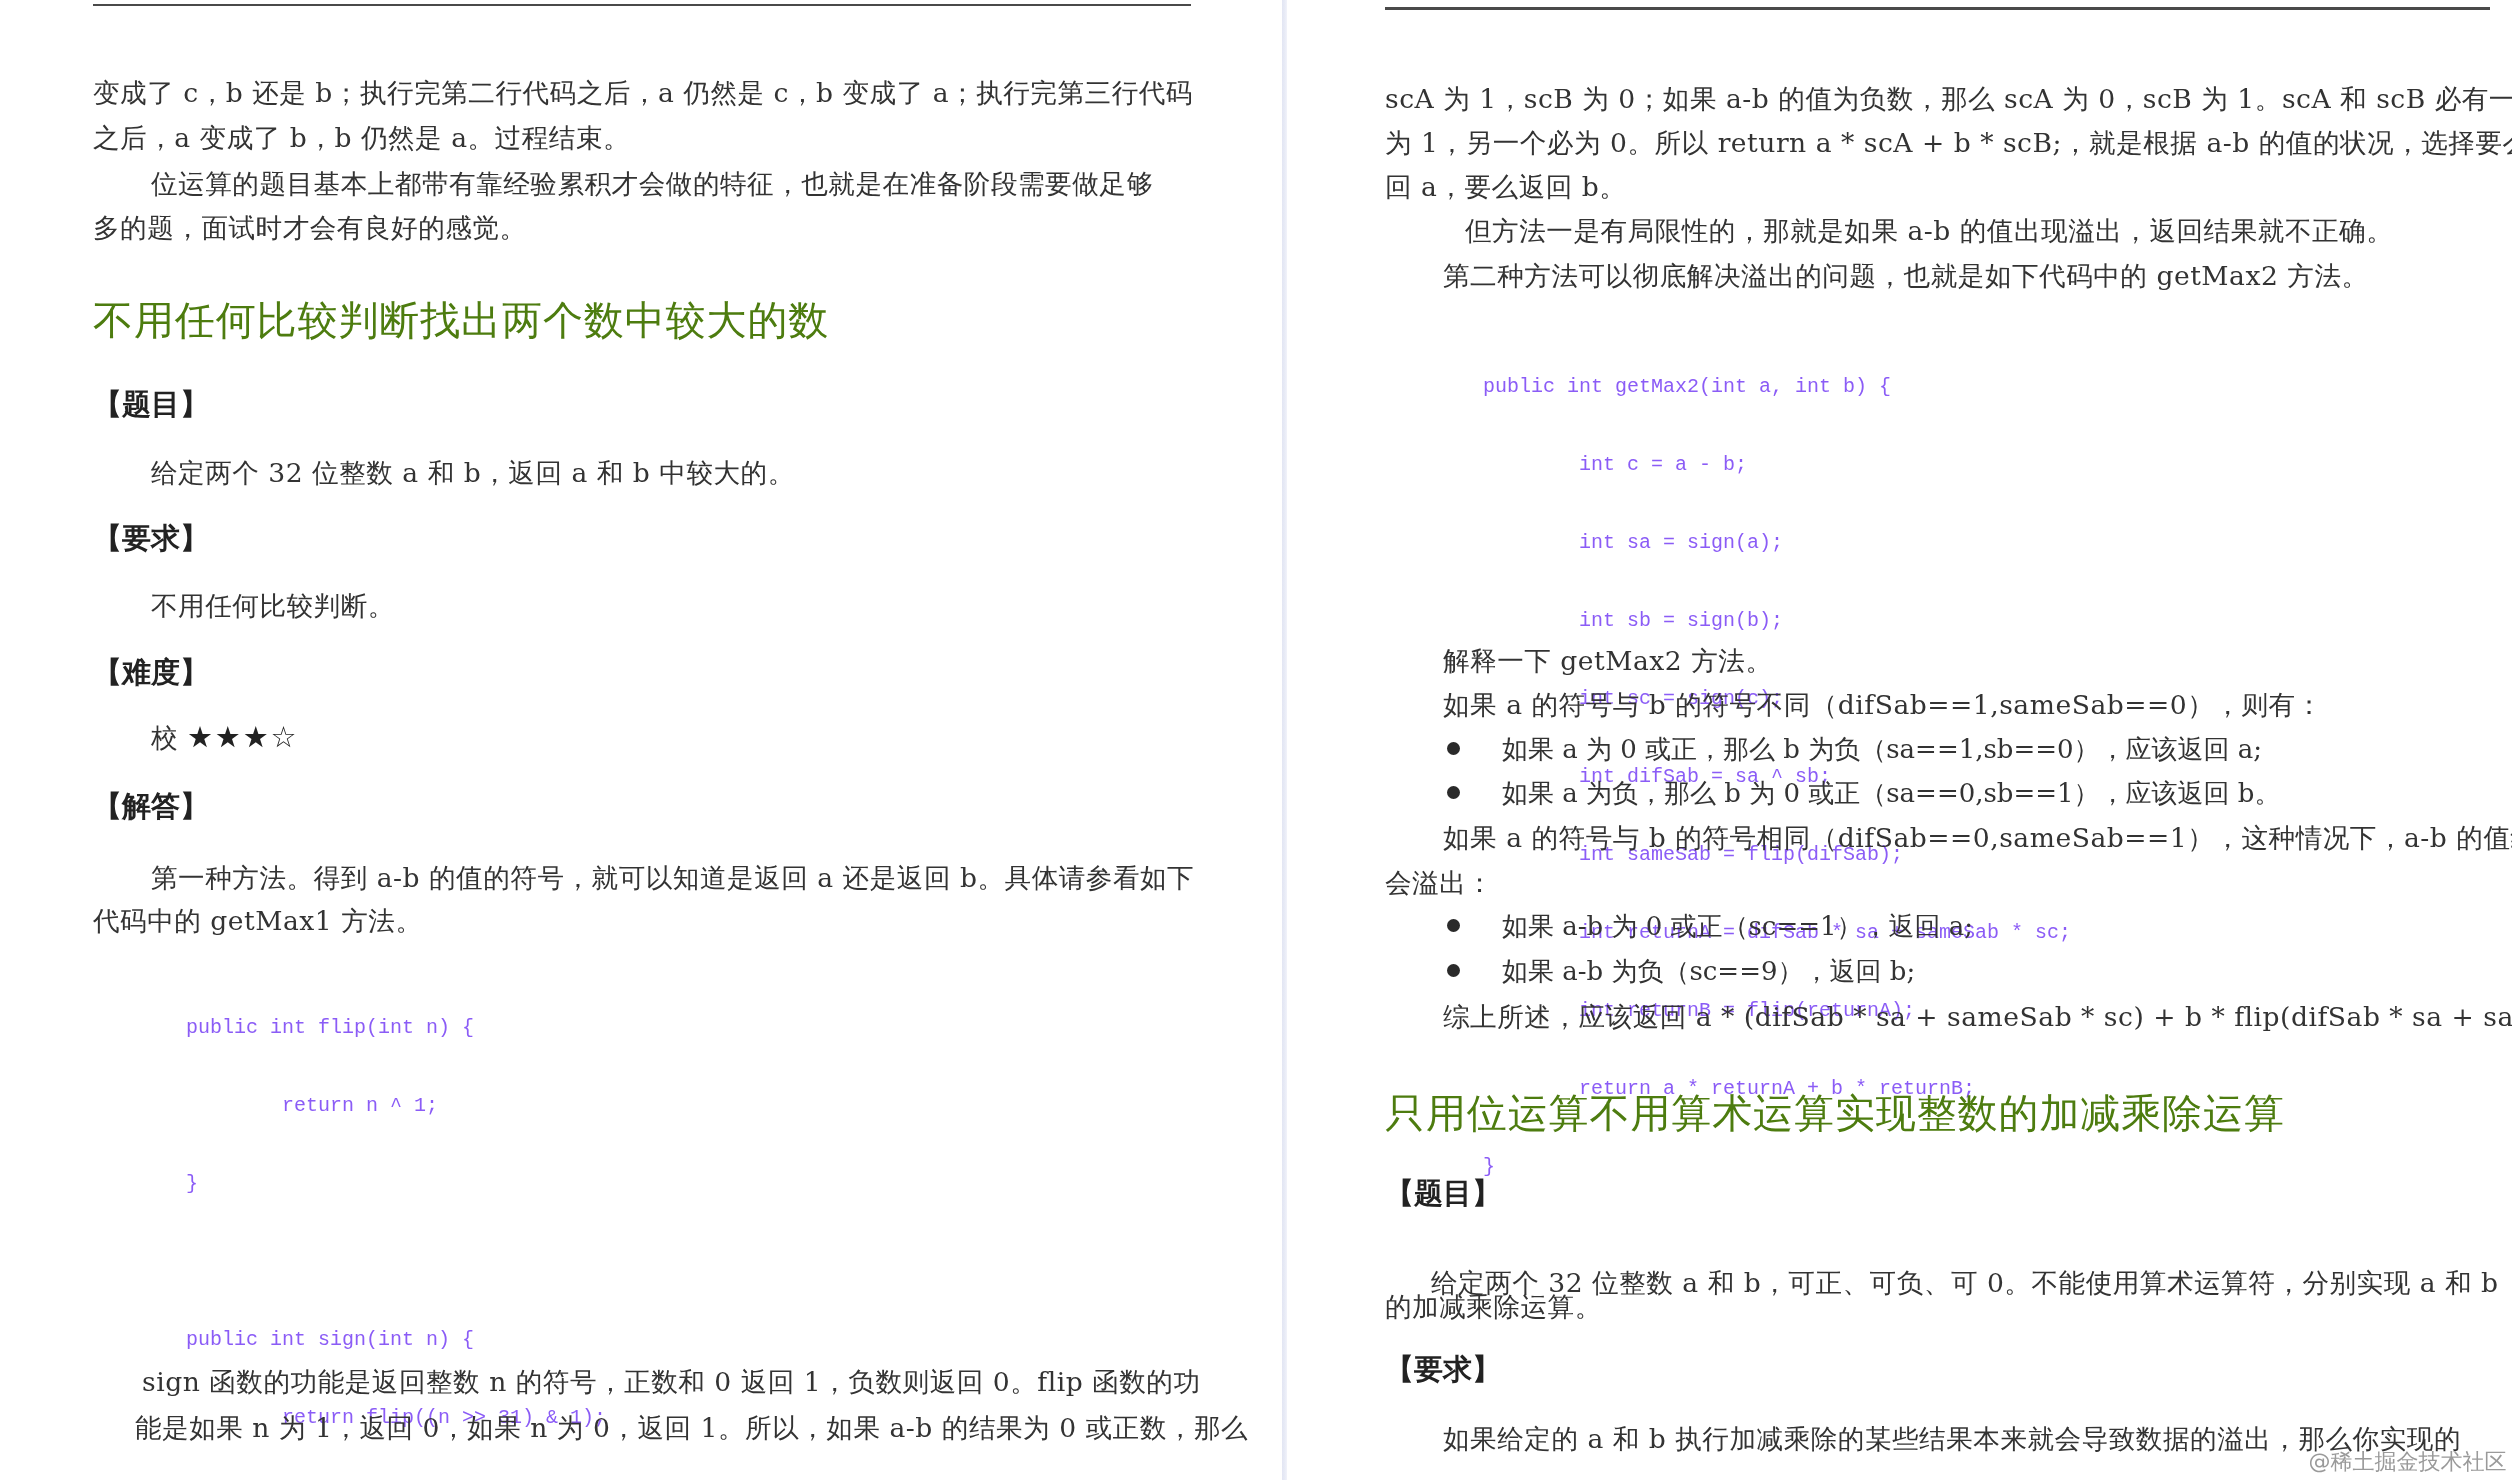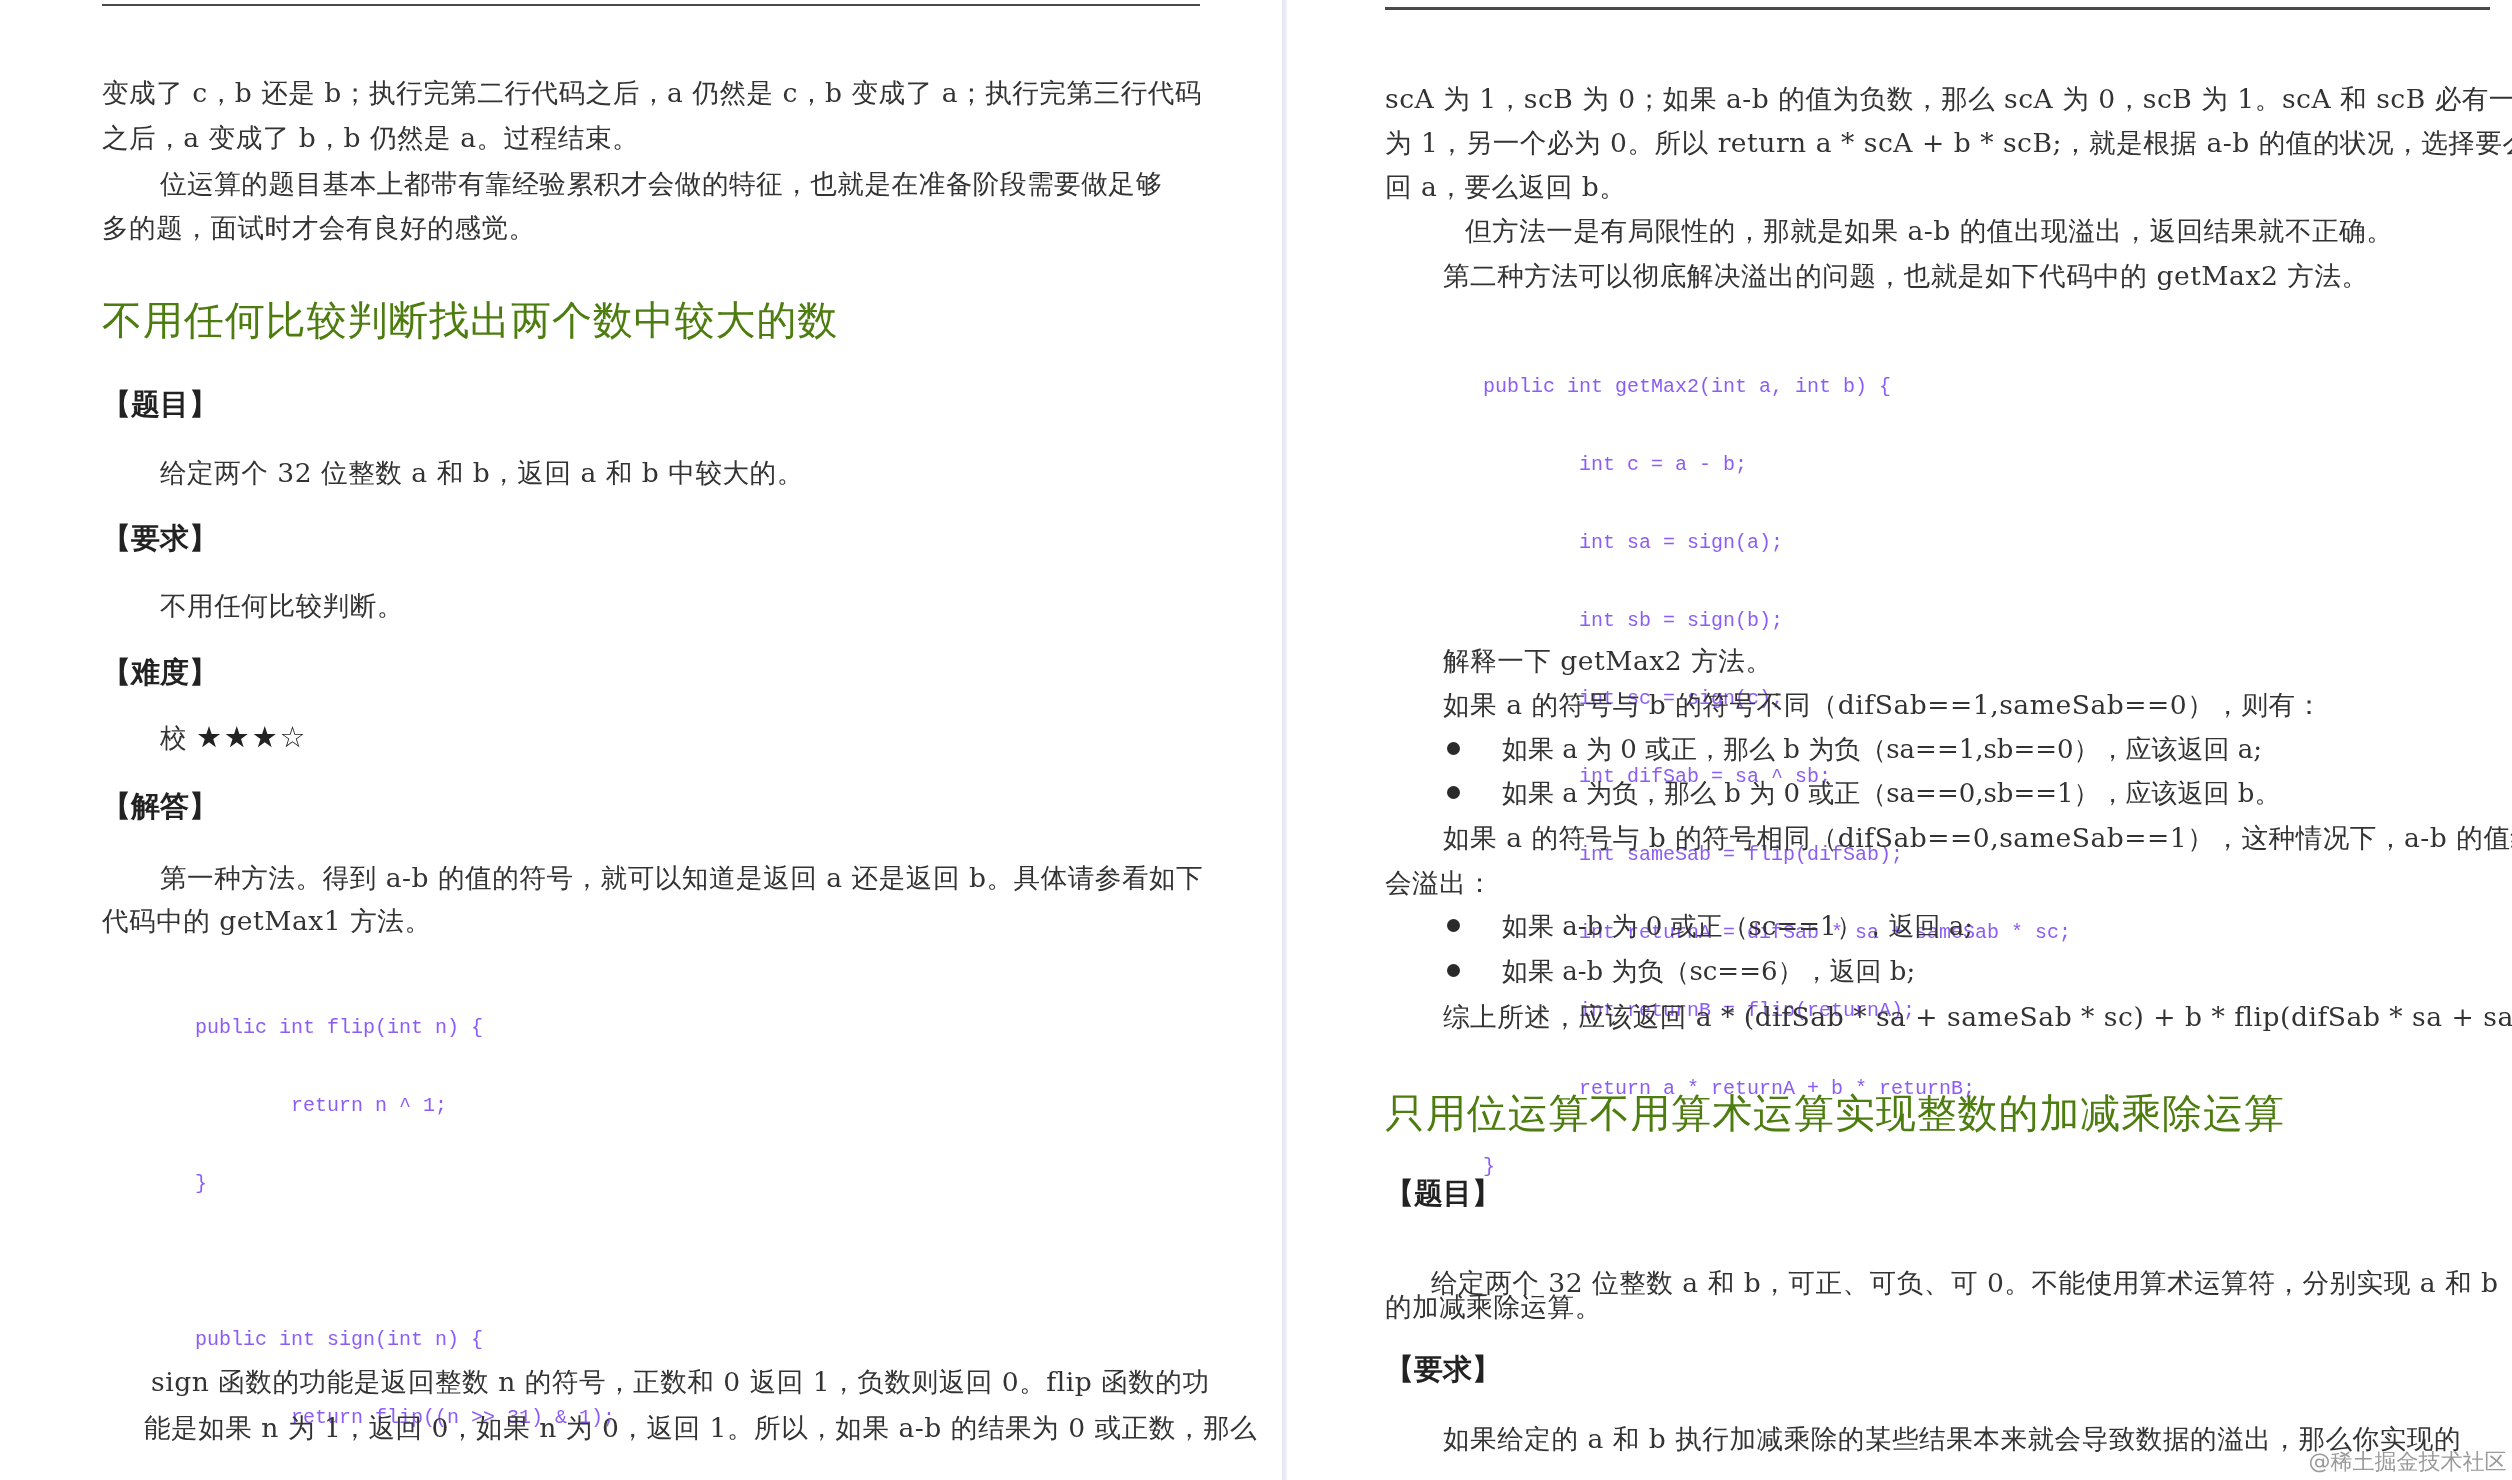--- a/index.html
+++ b/index.html
@@ -14,21 +14,21 @@
     overflow: hidden;
     font-family: "DejaVu Serif", "Liberation Serif", serif;
     color: #2a2a2a;
   }
   .page {
     position: absolute;
     top: 0;
     height: 1481px;
     background: #ffffff;
   }
-  .page-left { left: 13px; width: 1078px; }
+  .page-left { left: 4px; width: 1078px; }
   .page-right { left: 1287px; width: 1225px; }
   .page-divider {
     position: absolute;
     left: 1282px;
     top: 0;
     width: 5.5px;
     height: 1481px;
     background: linear-gradient(to right, #e3e6f3 0, #e8ebf6 2.8px, #f4f5fb 5.5px);
   }
   .header-rule {
@@ -189,21 +189,21 @@
     <span class="bullet-dot"></span><span>如果 a 为负，那么 b 为 0 或正（sa==0,sb==1），应该返回 b。</span>
   </div>
 
   <div class="para" style="left:156px; top:822px;">如果 a 的符号与 b 的符号相同（difSab==0,sameSab==1），这种情况下，a-b 的值绝对不</div>
   <div class="para" style="left:98px; top:867px;">会溢出：</div>
 
   <div class="bullet-item" style="left:160px; top:911px;">
     <span class="bullet-dot"></span><span>如果 a-b 为 0 或正（sc==1），返回 a;</span>
   </div>
   <div class="bullet-item" style="left:160px; top:956px;">
-    <span class="bullet-dot"></span><span>如果 a-b 为负（sc==6），返回 b;</span>
+    <span class="bullet-dot"></span><span>如果 a-b 为负（sc==9），返回 b;</span>
   </div>
 
   <div class="para" style="left:156px; top:1001px;">综上所述，应该返回 a * (difSab * sa + sameSab * sc) + b * flip(difSab * sa + sameSab * sc)。</div>
 
   <div class="heading" style="left:98px; top:1089px;">只用位运算不用算术运算实现整数的加减乘除运算</div>
 
   <div class="label" style="left:98px; top:1175px;">【题目】</div>
   <div class="para" style="left:144px; top:1247px;margin-top:20px;">给定两个 32 位整数 a 和 b，可正、可负、可 0。不能使用算术运算符，分别实现 a 和 b</div>
   <div class="para" style="left:98px; top:1291px;">的加减乘除运算。</div>
 

